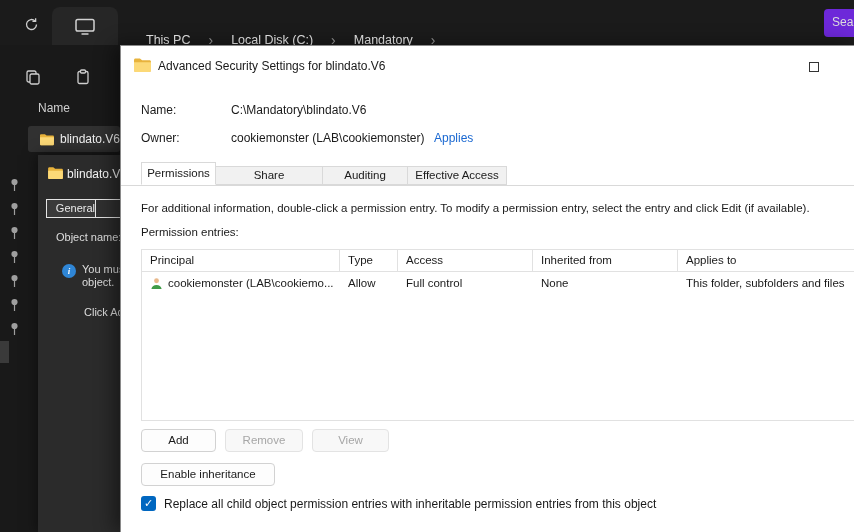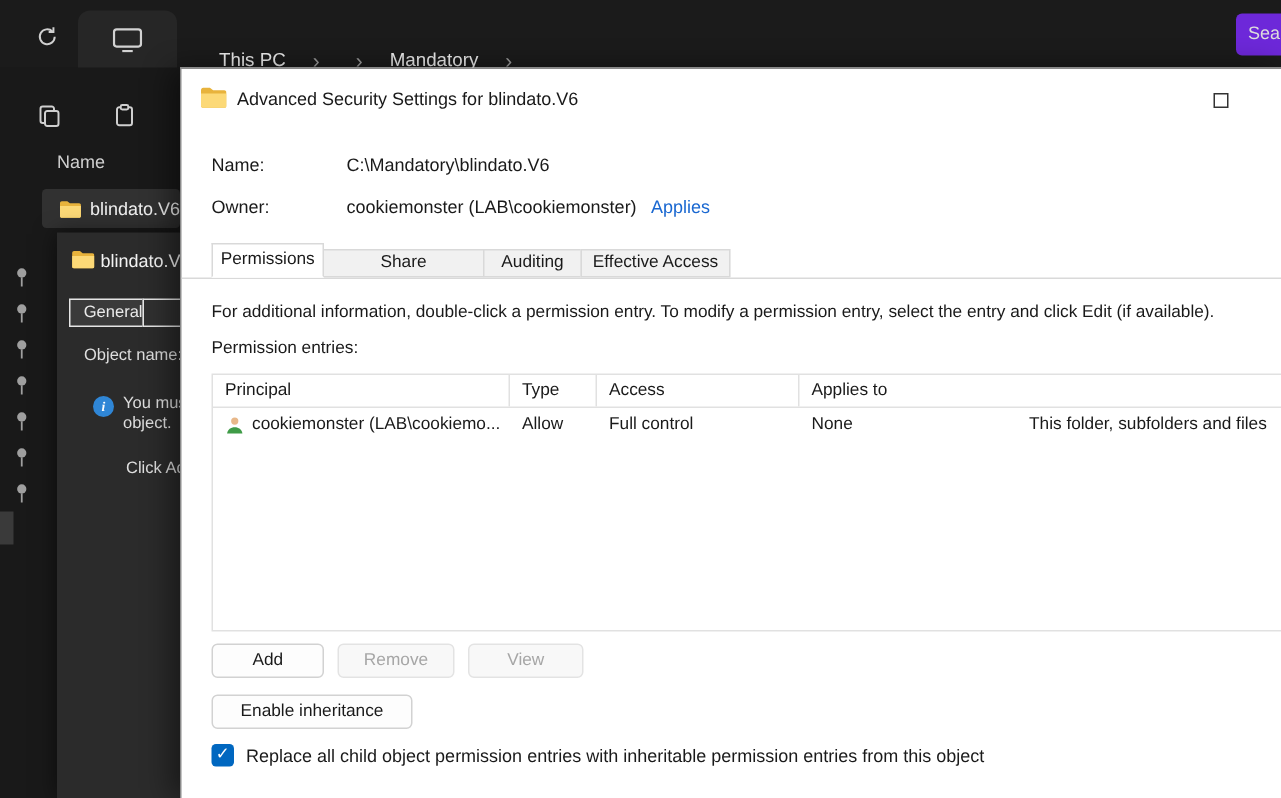--- a/index.html
+++ b/index.html
@@ -84,20 +84,21 @@
     </div>
     <div class="tabshape">
       <svg width="20" height="17" viewBox="0 0 20 17">
         <rect x="1" y="1.5" width="18" height="11.5" rx="1.8" fill="none" stroke="#d2d2d2" stroke-width="1.5"></rect>
         <path d="M6.5 16h7" stroke="#d2d2d2" stroke-width="1.5"></path>
       </svg>
     </div>
     <div class="breadcrumb">
       <span class="crumb">This PC</span>
       <span class="chev">›</span>
+      <span class="crumb">Local Disk (C:)</span>
       <span class="chev">›</span>
       <span class="crumb">Mandatory</span>
       <span class="chev">›</span>
     </div>
     <div class="searchbox">Sea</div>
   </div>
 
   <div class="iconbtn" style="left:20px;top:64px">
     <svg width="16" height="16" viewBox="0 0 16 16">
       <rect x="5" y="5" width="9" height="10" rx="1.5" fill="none" stroke="#cfcfcf" stroke-width="1.3"></rect>
@@ -192,32 +193,33 @@
 
     <div class="lbl" style="left:20px;top:57px">Name:</div>
     <div class="lbl" style="left:110px;top:57px">C:\Mandatory\blindato.V6</div>
     <div class="lbl" style="left:20px;top:85px">Owner:</div>
     <div class="lbl" style="left:110px;top:85px">cookiemonster (LAB\cookiemonster)</div>
     <div class="lbl link" style="left:313px;top:85px">Applies</div>
 
     <div class="tabstrip">
       <div class="tab sel" style="width:75px">Permissions</div>
       <div class="tab" style="width:108px">Share</div>
-      <div class="tab" style="width:66px">Auditing</div>
+      <div class="tab" style="width:86px">Auditing</div>
       <div class="tab" style="width:100px">Effective Access</div>
     </div>
 
     <div class="instr">For additional information, double-click a permission entry. To modify a permission entry, select the entry and click Edit (if available).</div>
     <div class="entlbl">Permission entries:</div>
 
     <div class="ptable">
       <div class="thead">
         <div class="th w0">Principal</div>
         <div class="th w1">Type</div>
         <div class="th w2">Access</div>
+        <div class="th w3">Inherited from</div>
         <div class="th w4">Applies to</div>
       </div>
       <div class="trow">
         <div class="td w0">
           <svg width="13" height="13" viewBox="0 0 14 14">
             <circle cx="7" cy="4" r="2.6" fill="#e8b88a"></circle>
             <path d="M1.5 13c.5-3 2.6-4.5 5.5-4.5s5 1.5 5.5 4.5Z" fill="#3f9b47"></path>
           </svg>
           <span>cookiemonster (LAB\cookiemo...</span>
         </div>

